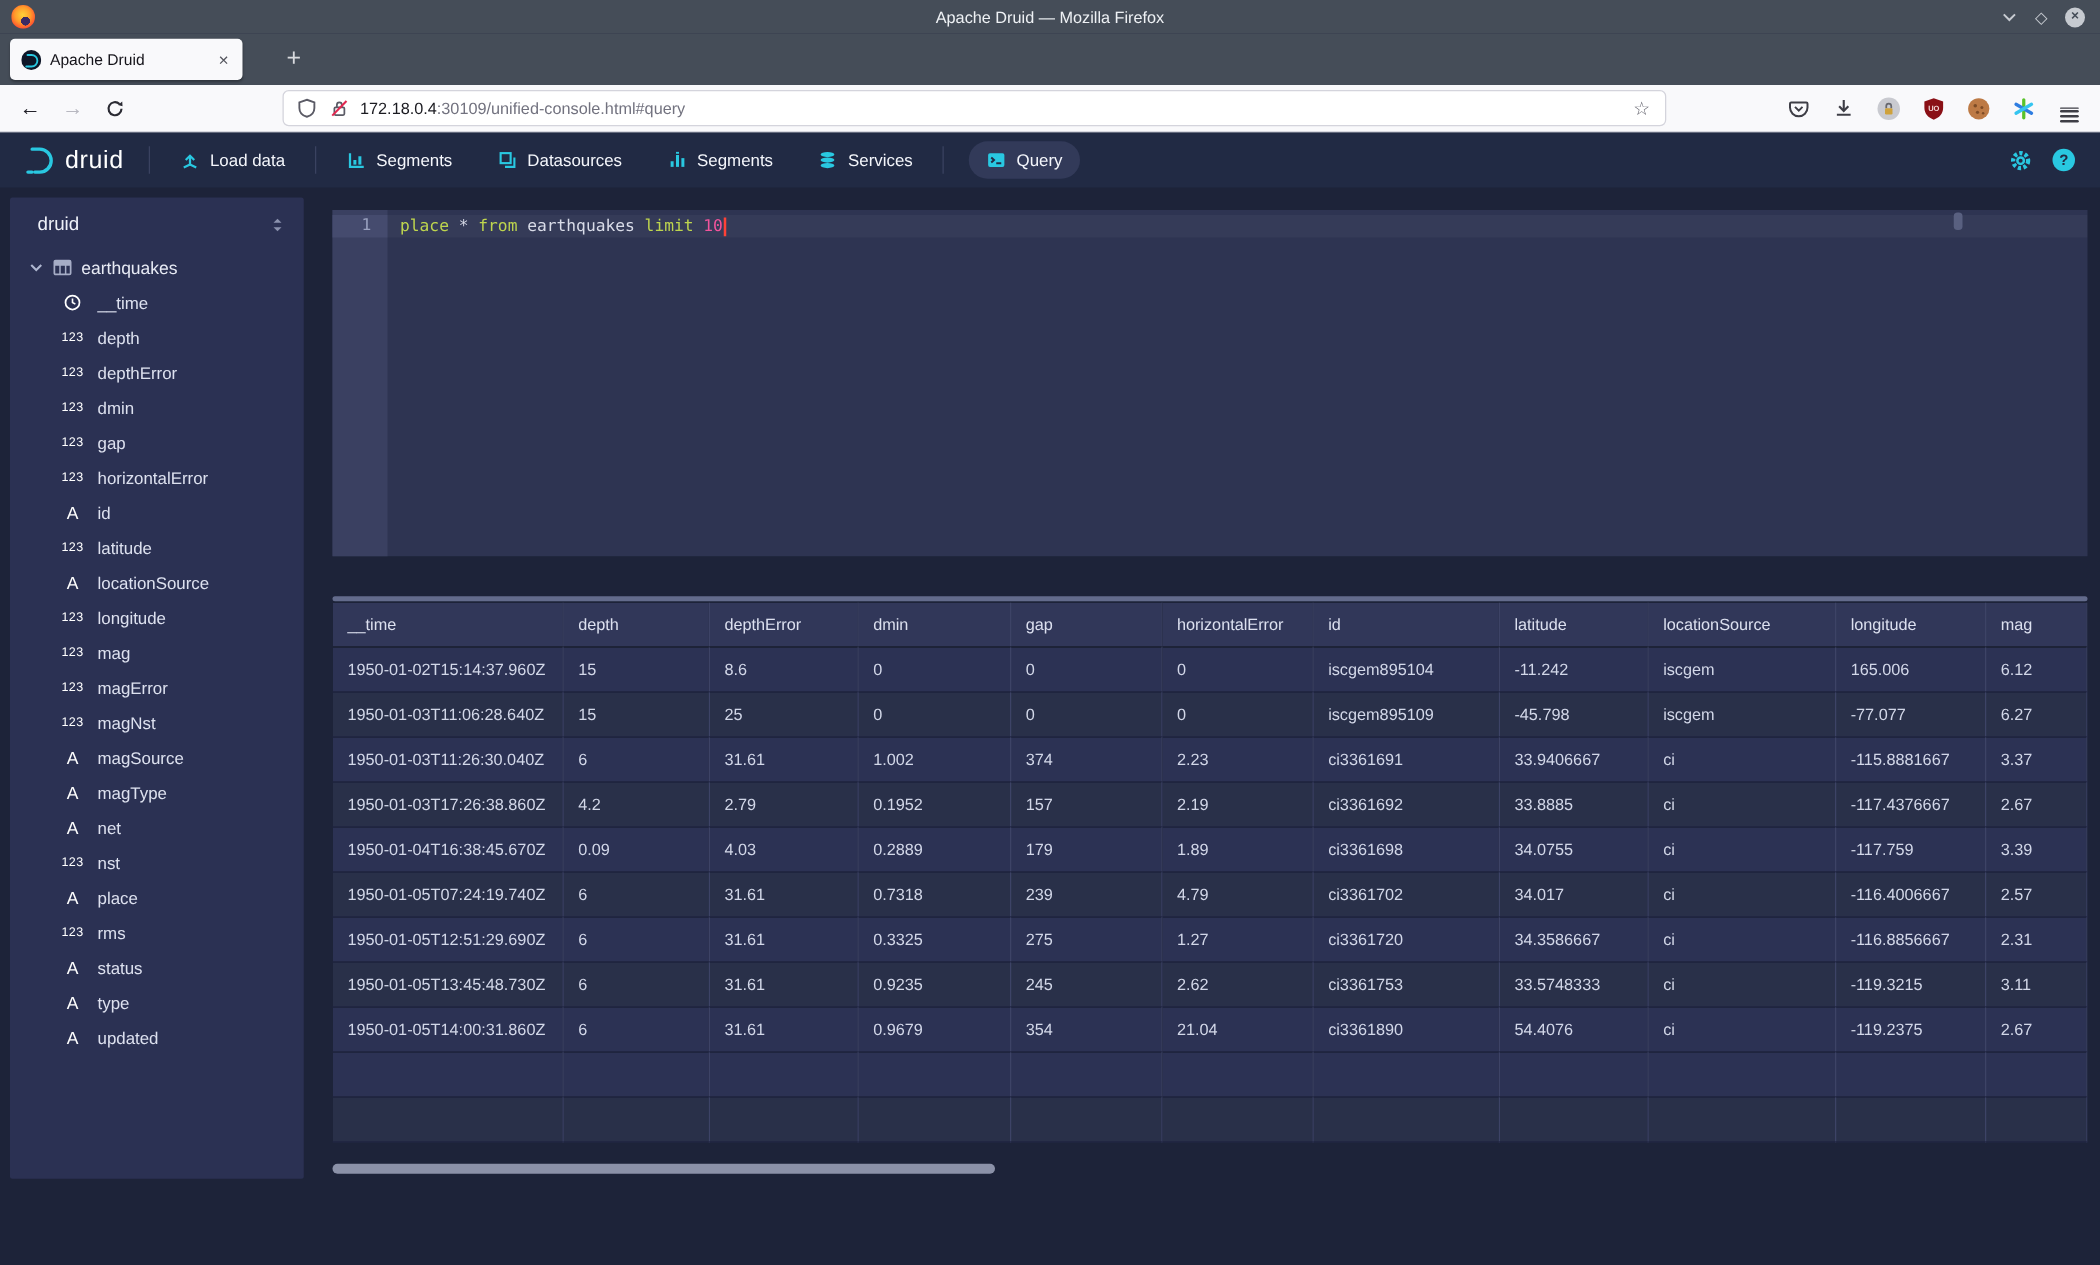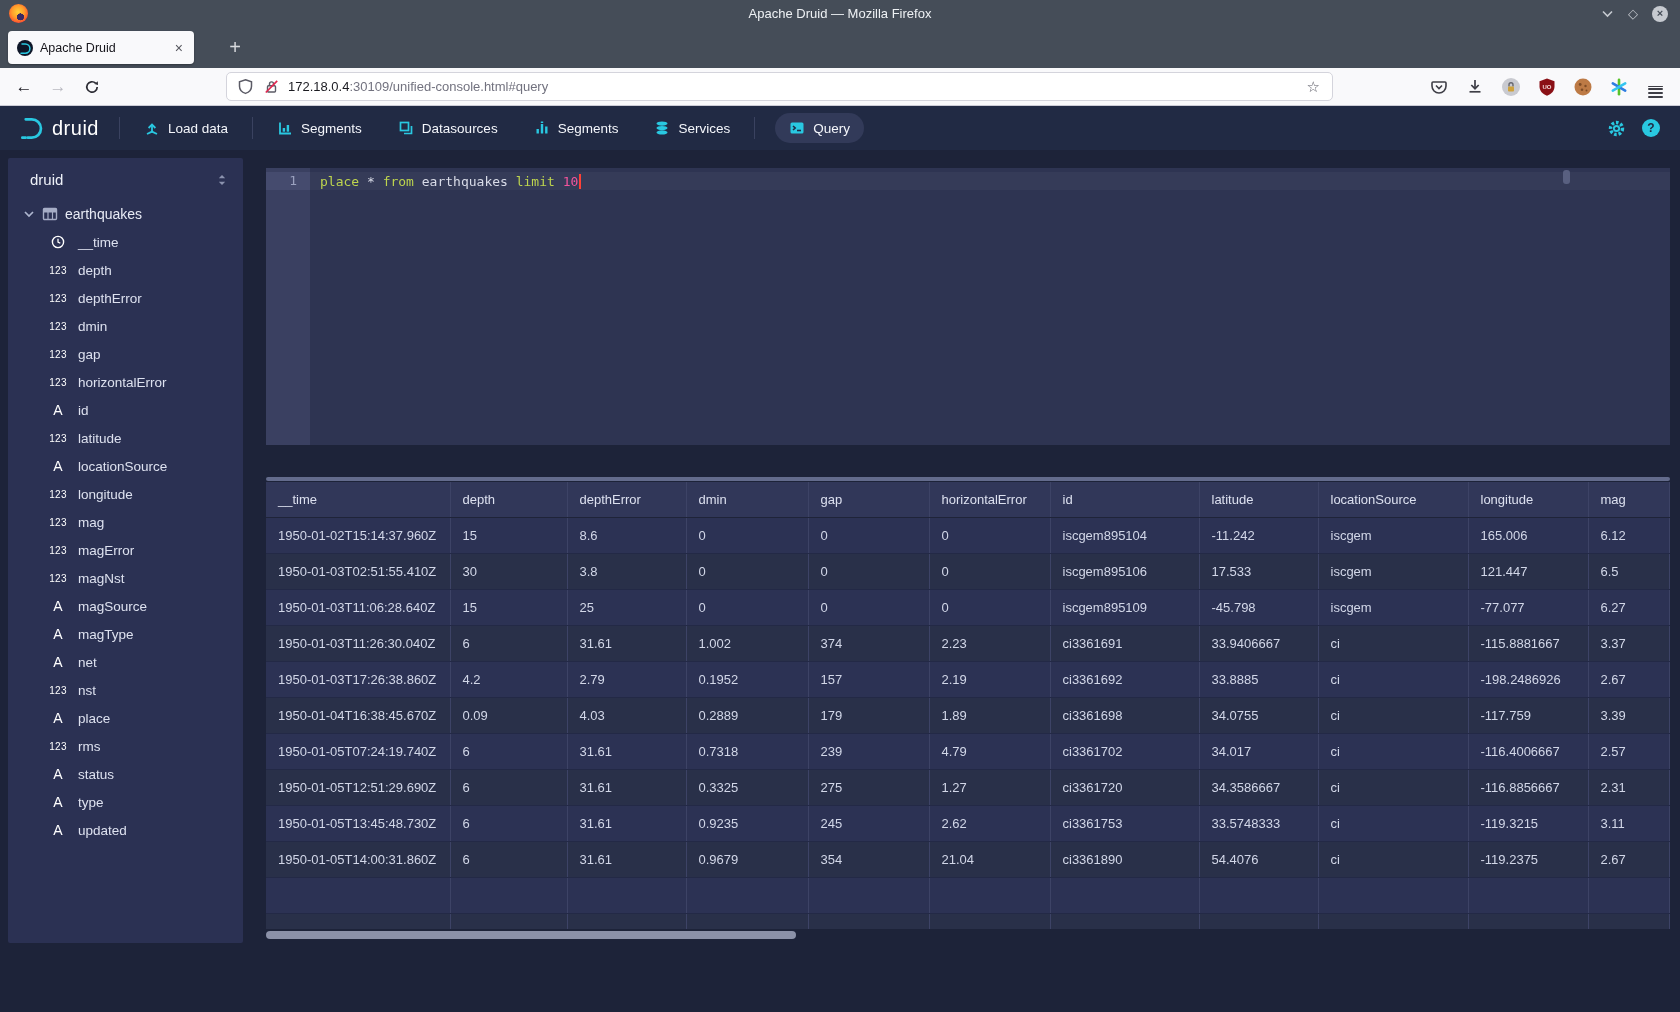--- a/index.html
+++ b/index.html
@@ -570,33 +570,20 @@
             <td>0</td>
             <td>0</td>
             <td>0</td>
             <td>iscgem895104</td>
             <td>-11.242</td>
             <td>iscgem</td>
             <td>165.006</td>
             <td>6.12</td>
           </tr>
 
-          <tr>
-            <td>1950-01-03T02:51:55.410Z</td>
-            <td>30</td>
-            <td>3.8</td>
-            <td>0</td>
-            <td>0</td>
-            <td>0</td>
-            <td>iscgem895106</td>
-            <td>17.533</td>
-            <td>iscgem</td>
-            <td>121.447</td>
-            <td>6.5</td>
-          </tr>
 
           <tr>
             <td>1950-01-03T11:06:28.640Z</td>
             <td>15</td>
             <td>25</td>
             <td>0</td>
             <td>0</td>
             <td>0</td>
             <td>iscgem895109</td>
             <td>-45.798</td>
@@ -622,21 +609,21 @@
           <tr>
             <td>1950-01-03T17:26:38.860Z</td>
             <td>4.2</td>
             <td>2.79</td>
             <td>0.1952</td>
             <td>157</td>
             <td>2.19</td>
             <td>ci3361692</td>
             <td>33.8885</td>
             <td>ci</td>
-            <td>-198.2486926</td>
+            <td>-117.4376667</td>
             <td>2.67</td>
           </tr>
 
           <tr>
             <td>1950-01-04T16:38:45.670Z</td>
             <td>0.09</td>
             <td>4.03</td>
             <td>0.2889</td>
             <td>179</td>
             <td>1.89</td>

